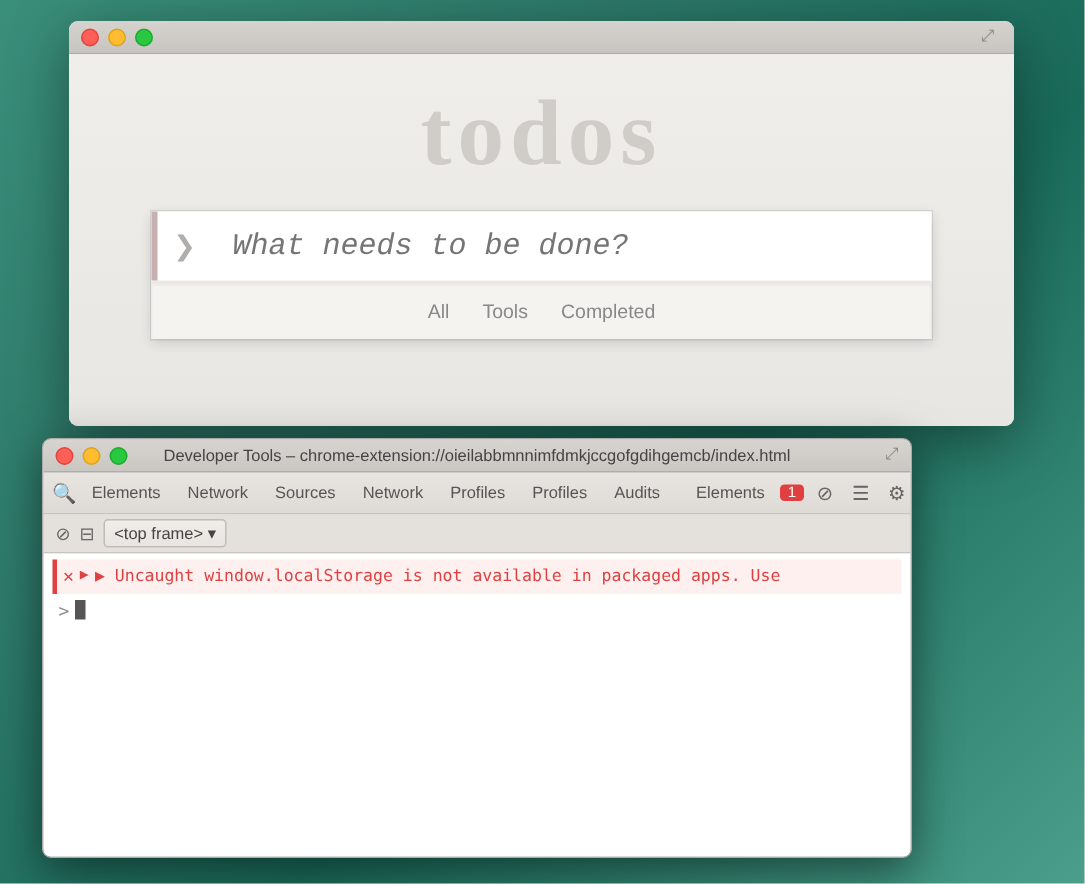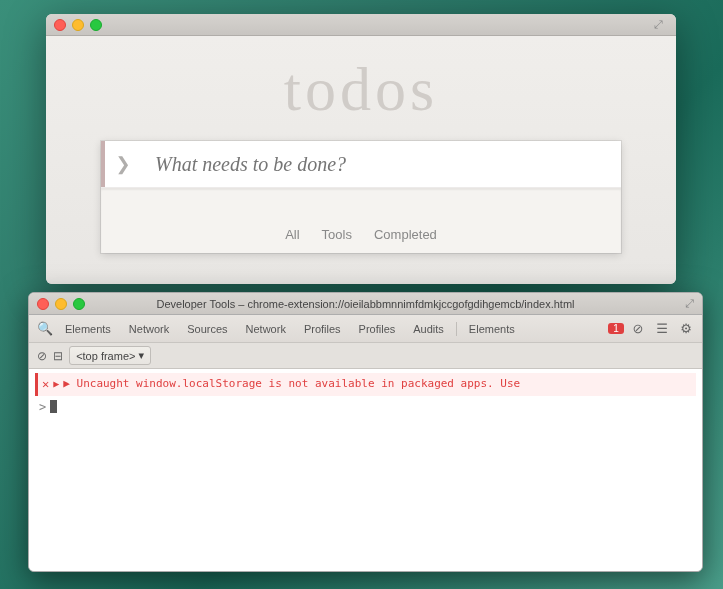--- a/index.html
+++ b/index.html
@@ -66,21 +66,21 @@
       background: linear-gradient(to bottom, #f0eeeb, #e8e6e3);
       height: calc(100% - 22px);
       display: flex;
       flex-direction: column;
       align-items: center;
       padding-top: 18px;
     }
 
     .app-title {
       font-size: 62px;
-      font-weight: 400;
+      font-weight: 700;
       color: #d0ccc8;
       letter-spacing: 4px;
       margin-bottom: 16px;
       font-family: Georgia, serif;
     }
 
     .todo-container {
       width: 520px;
       background: #fff;
       box-shadow: 0 2px 8px rgba(0,0,0,0.15), 0 0 0 1px rgba(0,0,0,0.08);
@@ -118,21 +118,21 @@
 
     .todo-input {
       flex: 1;
       border: none;
       outline: none;
       font-size: 20px;
       font-style: italic;
       color: #b8b4b0;
       padding: 4px 10px;
       background: transparent;
-      font-family: Liberation Serif, serif;
+      font-family: Liberation Mono, monospace;
       font-weight: 300;
     }
 
     .todo-footer {
       display: flex;
       align-items: center;
       padding: 8px 12px;
       background: #f5f3f0;
       border-top: 1px solid #e8e5e2;
       box-shadow: inset 0 1px 2px rgba(0,0,0,0.06);
@@ -146,40 +146,39 @@
       gap: 4px;
     }
 
     .filter-tab {
       padding: 2px 8px;
       font-size: 13px;
       color: #888;
       cursor: pointer;
       border: 1px solid transparent;
       border-radius: 3px;
-      margin-top: 27px;
     }
 
     .clear-completed-btn {
       font-size: 12px;
       color: #888;
       background: linear-gradient(to bottom, #f8f7f5, #eeece9);
       border: 1px solid #d0ccc8;
       border-radius: 3px;
       padding: 3px 10px;
       cursor: pointer;
       box-shadow: 0 1px 2px rgba(0,0,0,0.1);
     }
 
     
     .devtools-window {
       position: absolute;
       top: 292px;
       left: 28px;
-      width: 675px;
+      width: 580px;
       height: 280px;
       background: #f0eeeb;
       border-radius: 6px;
       box-shadow: 0 8px 30px rgba(0,0,0,0.5);
       overflow: hidden;
       border: 1px solid #aaa;
     }
 
     .devtools-titlebar {
       height: 22px;

